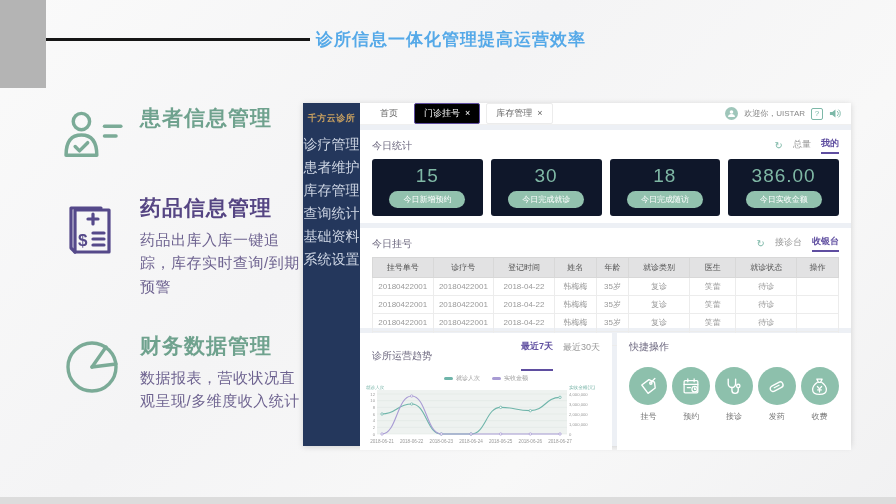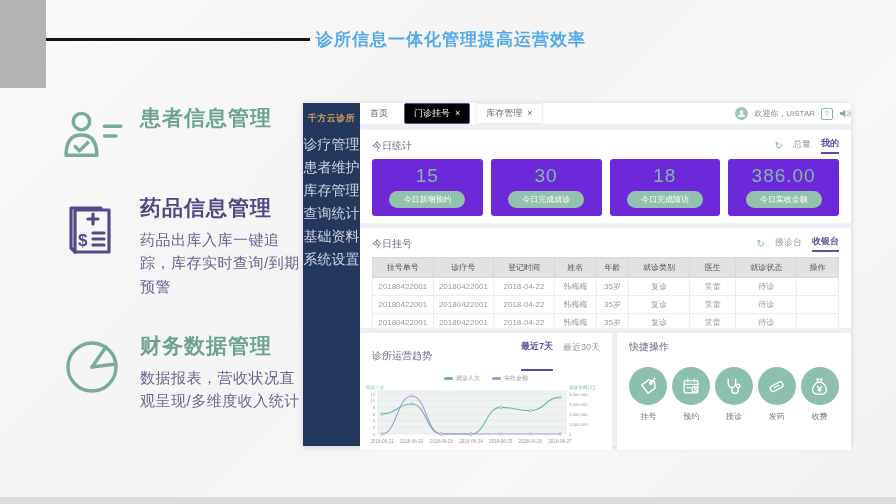--- a/index.html
+++ b/index.html
@@ -27,21 +27,21 @@
   
   .app { position:absolute; left:303px; top:103px; width:548px; height:343px; display:flex;
          box-shadow:0 1px 6px rgba(0,0,0,0.15); background:#edf0f5; }
   .sidebar { width:57px; background:#24375c; flex:0 0 57px; }
   .brand { height:30px; display:flex; align-items:center; justify-content:center;
            color:#c9a05f; font-size:9px; font-weight:bold; letter-spacing:0.5px; }
   .nav-item { height:23px; display:flex; align-items:center; justify-content:center;
               color:#cdd5e3; font-size:14px; cursor:pointer; }
   .main { flex:1; display:flex; flex-direction:column; min-width:0; }
   .topbar { height:27px; background:#fff; display:flex; align-items:center;
-            justify-content:space-between; padding:0 0; border-bottom:1px solid #f0f0f0; }
+            justify-content:space-between; padding:0 10px; border-bottom:1px solid #f0f0f0; }
   .tabs { display:flex; gap:6px; align-items:center; font-size:9px; }
   .tab { padding:3px 9px; color:#666; border-radius:2px; border:1px solid transparent; cursor:pointer; }
   .tab.closable { border-color:#ececec; background:#fff; }
   .tab.active { background:#000000; color:#fff; border-color:#5f4ea0; }
   .tab .x { margin-left:5px; font-size:9px; }
   .userbox { display:flex; align-items:center; gap:6px; font-size:8px; color:#888; }
   .avatar { width:13px; height:13px; border-radius:50%; background:#9fc6ba; display:flex;
             align-items:center; justify-content:center; }
   .help-box { width:12px; height:12px; border:1px solid #7db8a8; border-radius:2px; color:#7db8a8;
               font-size:8px; display:flex; align-items:center; justify-content:center; cursor:pointer; }
@@ -50,21 +50,21 @@
   .section { background:#fff; }
   .sec-head { display:flex; justify-content:space-between; align-items:center; padding:7px 12px 5px; }
   .sec-title { font-size:10px; color:#6b667e; }
   .sec-right { display:flex; align-items:center; gap:10px; font-size:9px; color:#999; }
   .refresh { color:#7db8a8; font-size:10px; cursor:pointer; }
   .toggle { cursor:pointer; padding-bottom:2px; }
   .toggle.active { color:#5f4ea0; font-weight:bold; border-bottom:2px solid #5f4ea0; }
 
   .stats { height:93px; margin-bottom:5px; }
   .cards { display:flex; gap:8px; padding:0 12px; }
-  .card { flex:1; background:#6d28d9; border-radius:3px; text-align:center; padding:6px 0 8px; }
+  .card { flex:1; background:#0f172a; border-radius:3px; text-align:center; padding:6px 0 8px; }
   .card-value { font-size:19px; color:#7fb8a5; letter-spacing:1px; }
   .badge { display:inline-block; background:#92c2ae; color:#fff; font-size:8px;
            padding:3px 14px; border-radius:9px; margin-top:4px; }
 
   .reg { height:100px; margin-bottom:5px; }
   .reg table { width:calc(100% - 24px); margin:0 12px; border-collapse:collapse; font-size:8px; table-layout:fixed; }
   .reg th { background:#e2e2e3; color:#555; font-weight:normal; padding:4px 1px; border:1px solid #d8d8d8; }
   .reg td { color:#9a9a9a; text-align:center; padding:3px 1px; border:1px solid #ececec; height:14px; }
 
   .bottom-row { display:flex; gap:5px; flex:1; }

